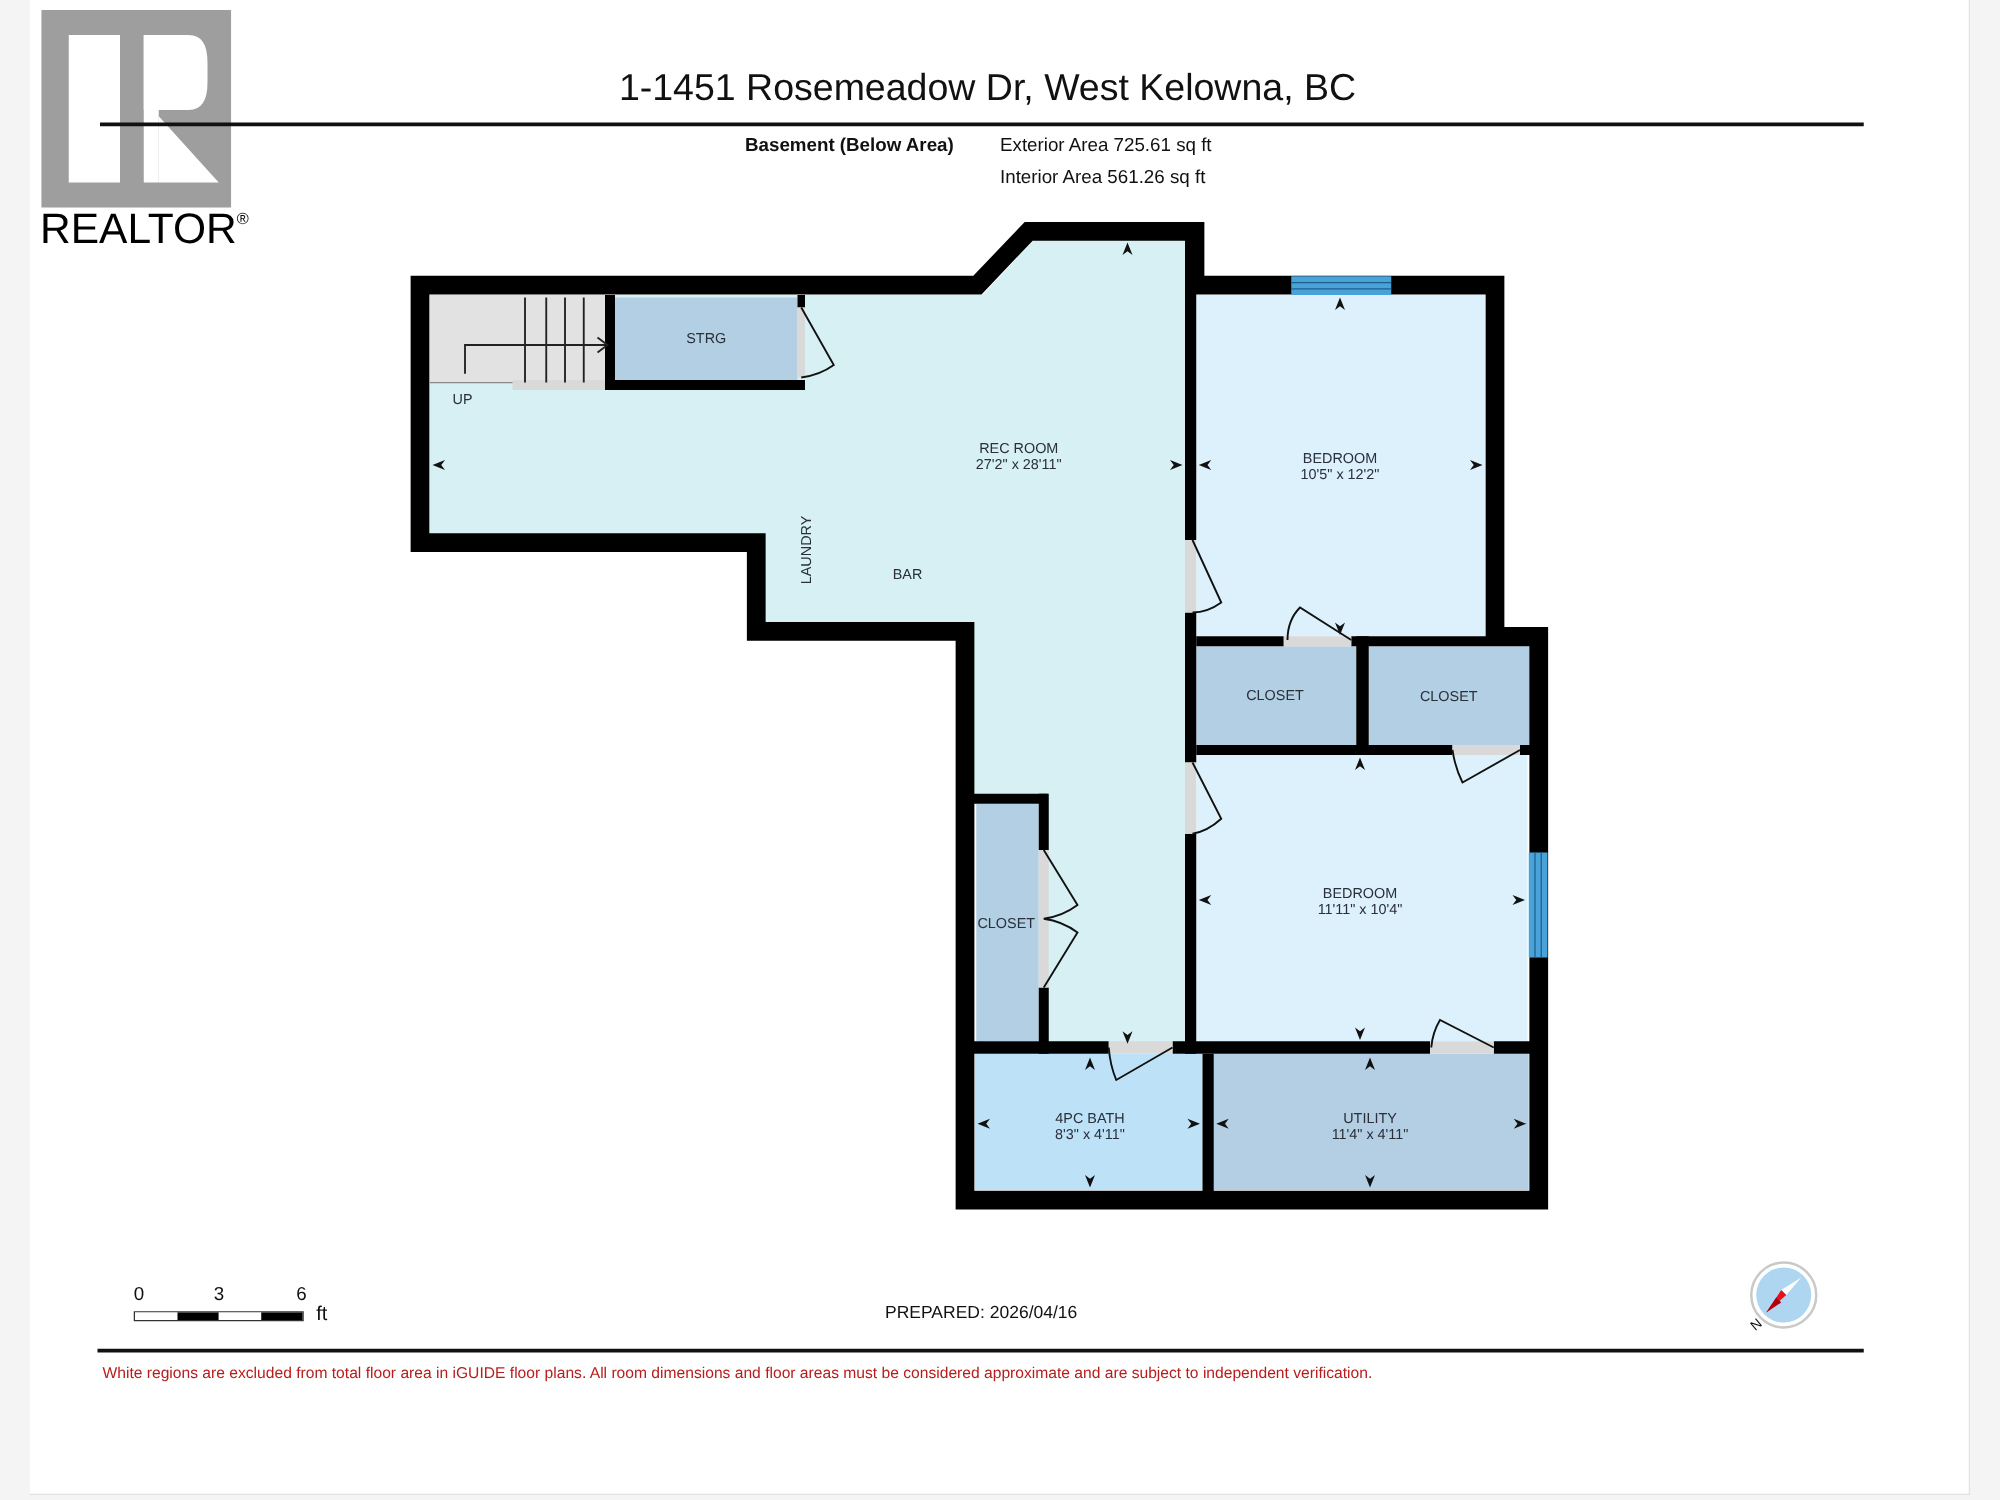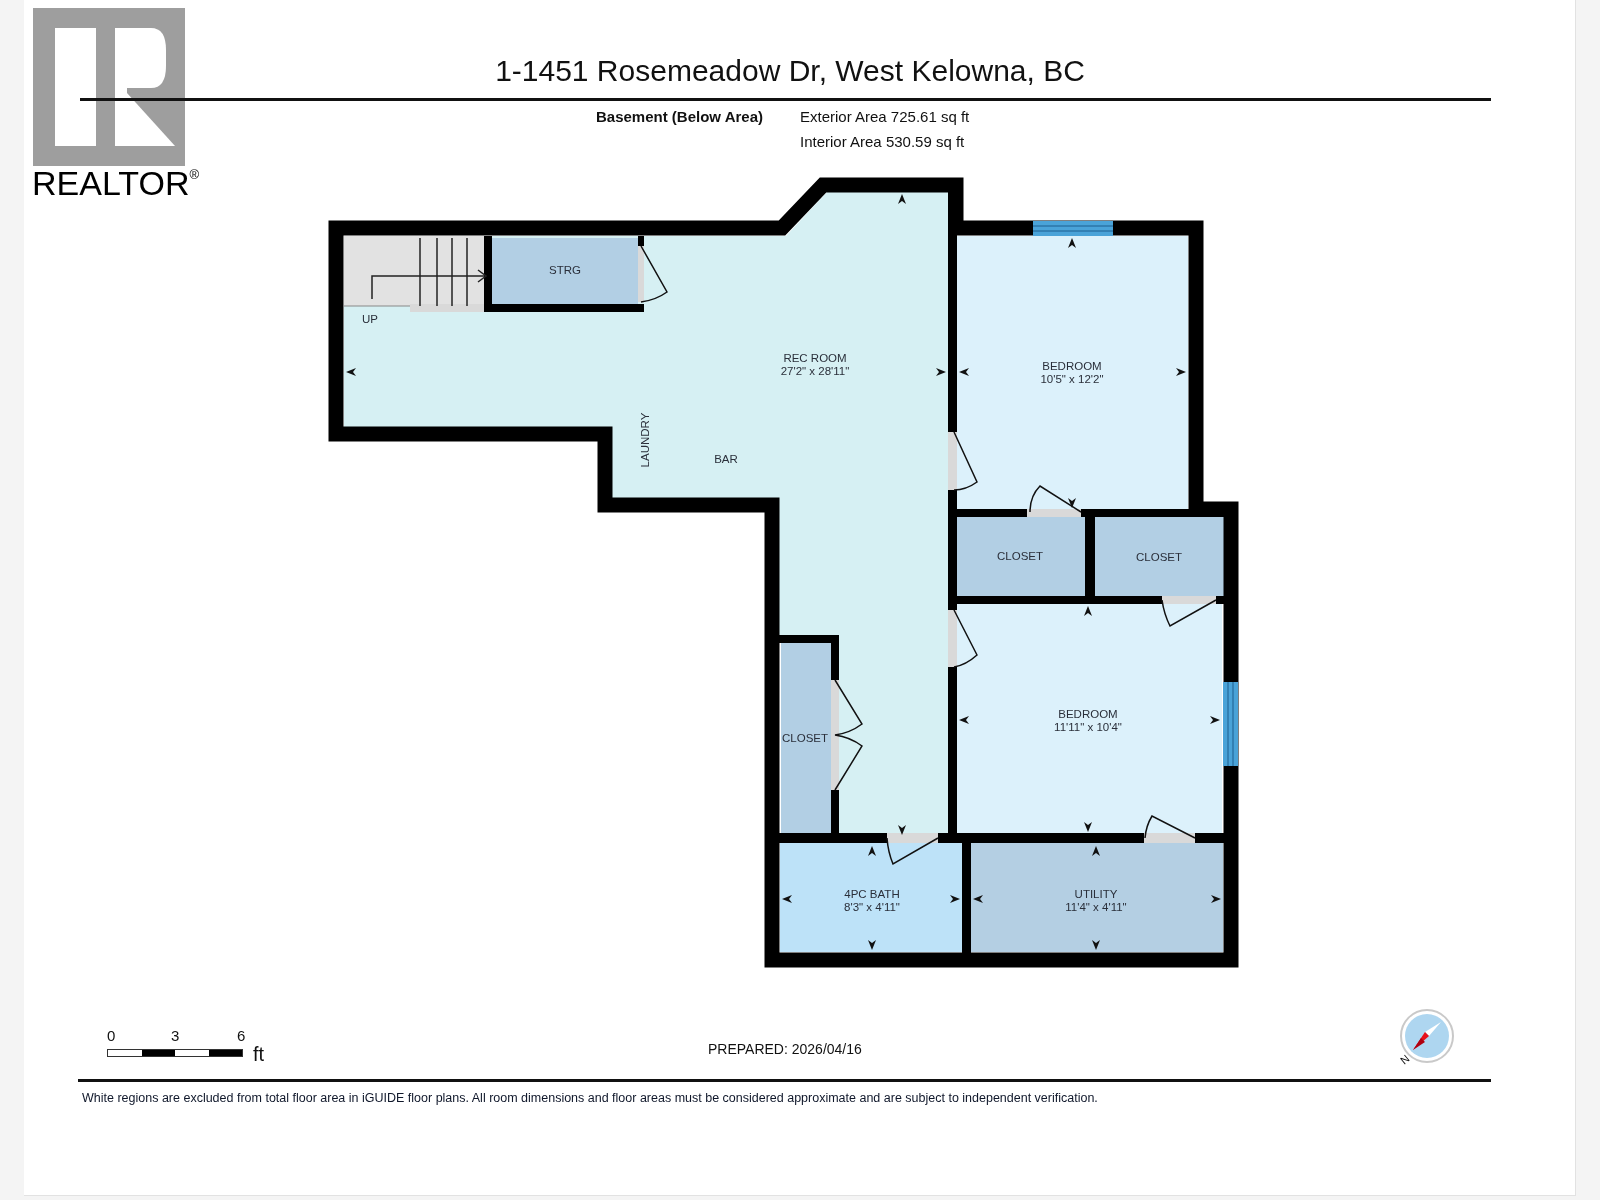--- a/index.html
+++ b/index.html
@@ -12,45 +12,45 @@
   .rule-top { position: absolute; left: 80px; top: 98px; width: 1411px; height: 3px; background: #111; }
   .level-label { position: absolute; left: 596px; top: 108px; font-size: 15px; font-weight: bold; color: #111; }
   .area-ext { position: absolute; left: 800px; top: 108px; font-size: 15px; color: #111; }
   .area-int { position: absolute; left: 800px; top: 133px; font-size: 15px; color: #111; }
   .plan { position: absolute; left: 0; top: 0; }
   .room-label { font-family: "Liberation Sans", sans-serif; fill: #2a2f3a; font-size: 11.5px; text-anchor: middle; }
   .scale-wrap { position: absolute; left: 107px; top: 1027px; }
   .scale-num { position: absolute; top: 0; font-size: 15px; color: #111; }
   .scale-bar { position: absolute; left: 0; top: 22px; width: 134px; height: 6px; border: 1px solid #333; display: flex; }
   .scale-bar span { flex: 1; height: 6px; }
-  .scale-unit { position: absolute; left: 146px; top: 16px; font-size: 20px; color: #111; text-align: center; }
+  .scale-unit { position: absolute; left: 146px; top: 16px; font-size: 16px; color: #111; text-align: center; }
   .prepared { position: absolute; left: 708px; top: 1041px; font-size: 14px; color: #111; }
   .compass { position: absolute; left: 1395px; top: 1008px; width: 64px; height: 60px; }
   .rule-bottom { position: absolute; left: 78px; top: 1079px; width: 1413px; height: 3px; background: #111; }
-  .disclaimer { position: absolute; left: 82px; top: 1091px; font-size: 12.5px; color: #0f172a; }
+  .disclaimer { position: absolute; left: 82px; top: 1091px; font-size: 12.5px; color: #b91c1c; }
 </style>
 </head>
 <body>
 
 <div class="sheet"></div>
 
 <svg class="logo" viewBox="0 0 152 160">
   <rect x="0" y="0" width="152" height="158" fill="#9e9e9e"></rect>
   <rect x="22" y="20" width="41" height="118" fill="#ffffff"></rect>
   <path d="M82 20 H118 Q133 20 133 42 V58 Q133 80 118 80 H82 Z" fill="#ffffff"></path>
   <rect x="82" y="20" width="12" height="118" fill="#ffffff"></rect>
   <path d="M94 85 L142 138 H94 Z" fill="#ffffff"></path>
 </svg>
 <div class="logo-text"><span>REALTOR</span><sup>®</sup></div>
 
 <div class="title">1-1451 Rosemeadow Dr, West Kelowna, BC</div>
 <div class="rule-top"></div>
 <div class="level-label">Basement (Below Area)</div>
 <div class="area-ext">Exterior Area 725.61 sq ft</div>
-<div class="area-int">Interior Area 530.59 sq ft</div>
+<div class="area-int">Interior Area 561.26 sq ft</div>
 
 <svg class="plan" width="1600" height="1200" viewBox="0 0 1600 1200">
 
   <g>
 
     <path d="M344 236 H786 L827 192 H948 V838 H836 V640 H779 V505 H612 V427 H344 Z" fill="#d6f0f3"></path>
 
     <rect x="344" y="236" width="140" height="70" fill="#e2e2e2"></rect>
 
     <rect x="492" y="238" width="146" height="66" fill="#b2cfe4"></rect>

